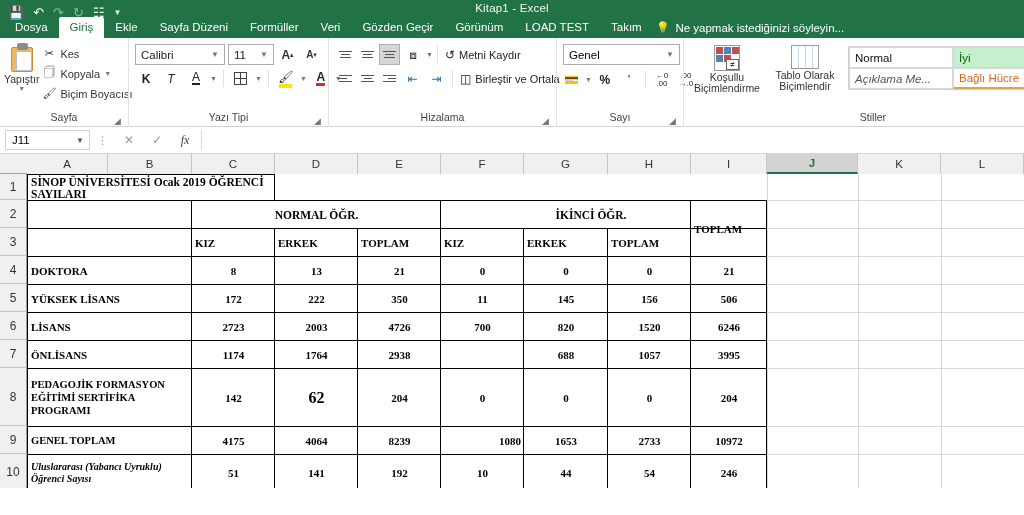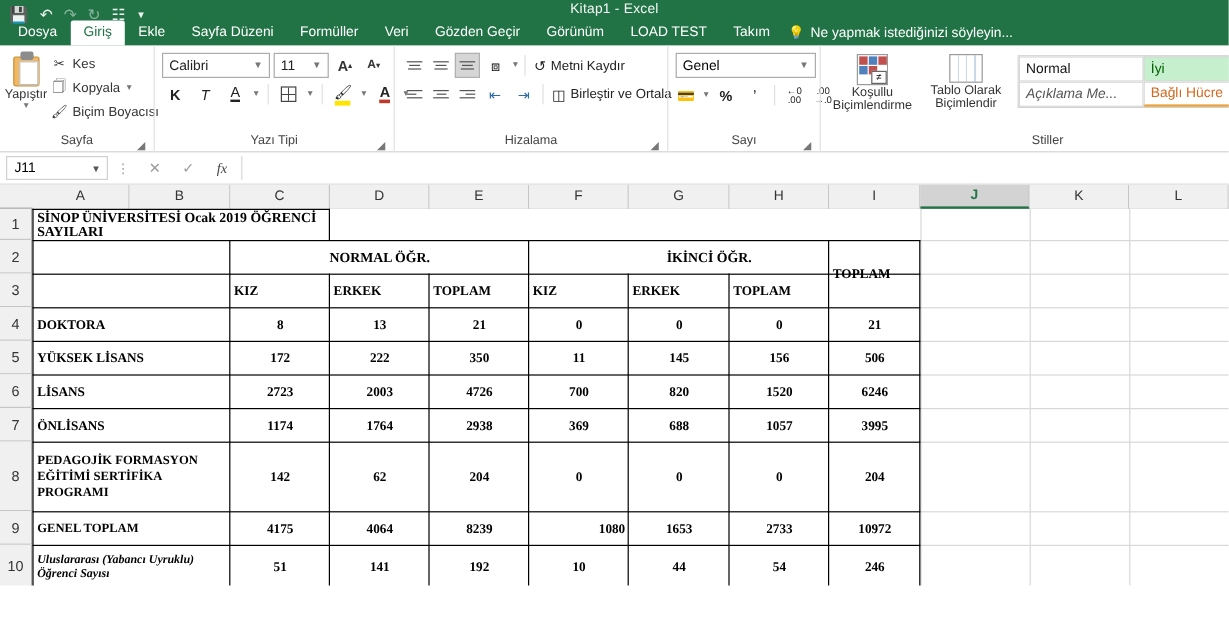--- a/index.html
+++ b/index.html
@@ -558,37 +558,34 @@
 
   <div class="cell" style="left:192px;top:187px;width:83px;height:27px;font-size:11px">
       <span class="t ctr bold">1174</span>
     </div>
   <div class="cell" style="left:275px;top:187px;width:83px;height:27px;font-size:11px">
       <span class="t ctr bold">1764</span>
     </div>
   <div class="cell" style="left:358px;top:187px;width:83px;height:27px;font-size:11px">
       <span class="t ctr bold">2938</span>
     </div>
-  <div class="cell" style="left:441px;top:187px;width:83px;height:27px;font-size:11px">
-      <span class="t ctr bold">369</span>
-    </div>
   <div class="cell" style="left:524px;top:187px;width:84px;height:27px;font-size:11px">
       <span class="t ctr bold">688</span>
     </div>
   <div class="cell" style="left:608px;top:187px;width:83px;height:27px;font-size:11px">
       <span class="t ctr bold">1057</span>
     </div>
   <div class="cell" style="left:691px;top:187px;width:76px;height:27px;font-size:11px">
       <span class="t ctr bold">3995</span>
     </div>
 
   <div class="cell" style="left:192px;top:215px;width:83px;height:57px;font-size:11px">
       <span class="t ctr bold">142</span>
     </div>
-  <div class="cell" style="left:275px;top:215px;width:83px;height:57px;font-size:11px">
+  <div class="cell" style="left:275px;top:215px;width:83px;height:57px;font-size:16px">
       <span class="t ctr bold">62</span>
     </div>
   <div class="cell" style="left:358px;top:215px;width:83px;height:57px;font-size:11px">
       <span class="t ctr bold">204</span>
     </div>
   <div class="cell" style="left:441px;top:215px;width:83px;height:57px;font-size:11px">
       <span class="t ctr bold">0</span>
     </div>
   <div class="cell" style="left:524px;top:215px;width:84px;height:57px;font-size:11px">
       <span class="t ctr bold">0</span>

